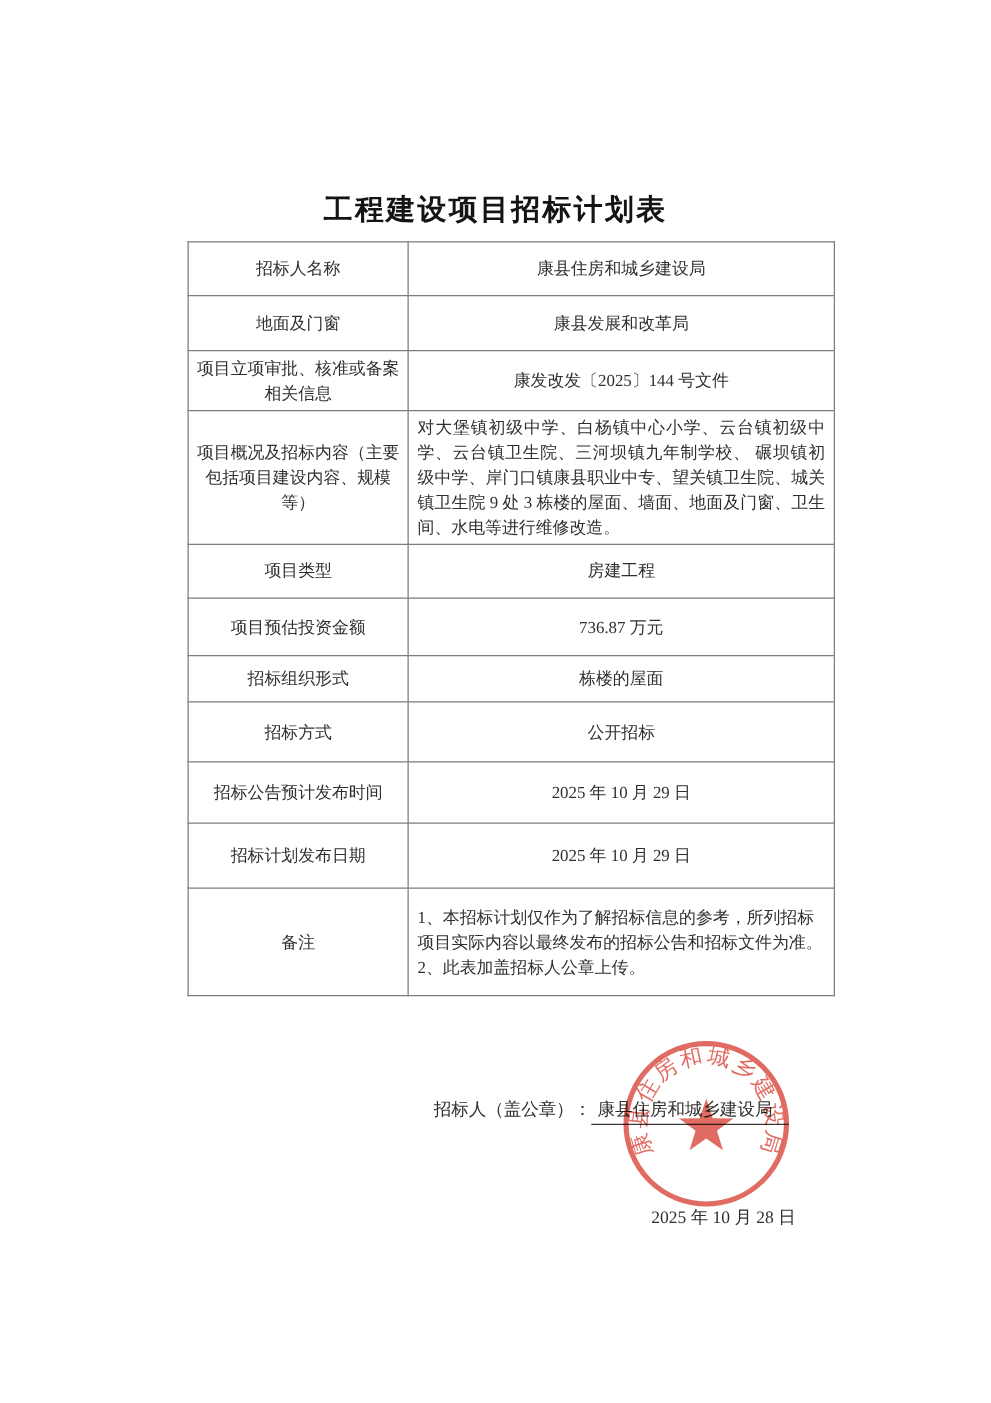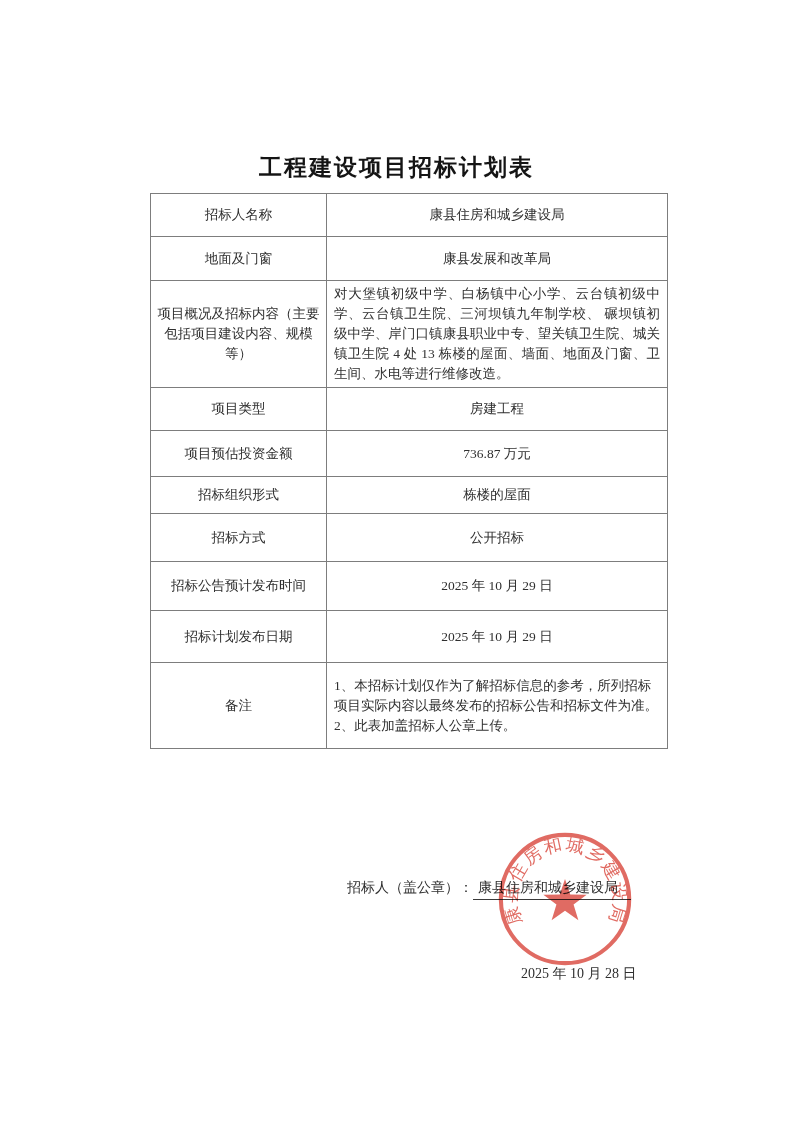--- a/index.html
+++ b/index.html
@@ -71,23 +71,27 @@
   <table class="bid">
     <tbody>
       <tr class="rh43">
         <td class="lbl">招标人名称</td>
         <td class="val">康县住房和城乡建设局</td>
       </tr>
       <tr class="rh44">
         <td class="lbl">地面及门窗</td>
         <td class="val">康县发展和改革局</td>
       </tr>
+      <tr class="rh48">
+        <td class="lbl">项目立项审批、核准或备案相关信息</td>
+        <td class="val">康发改发〔2025〕144 号文件</td>
+      </tr>
       <tr class="rh107">
         <td class="lbl">项目概况及招标内容（主要包括项目建设内容、规模等）</td>
-        <td class="val justify">对大堡镇初级中学、白杨镇中心小学、云台镇初级中学、云台镇卫生院、三河坝镇九年制学校、 碾坝镇初级中学、岸门口镇康县职业中专、望关镇卫生院、城关 镇卫生院 4 处 13 栋楼的屋面、墙面、地面及门窗、卫生间、水电等进行维修改造。</td>
+        <td class="val justify">对大堡镇初级中学、白杨镇中心小学、云台镇初级中学、云台镇卫生院、三河坝镇九年制学校、 碾坝镇初级中学、岸门口镇康县职业中专、望关镇卫生院、城关 镇卫生院 9 处 3 栋楼的屋面、墙面、地面及门窗、卫生间、水电等进行维修改造。</td>
       </tr>
       <tr class="rh43">
         <td class="lbl">项目类型</td>
         <td class="val">房建工程</td>
       </tr>
       <tr class="rh46">
         <td class="lbl">项目预估投资金额</td>
         <td class="val">736.87 万元</td>
       </tr>
       <tr class="rh37">

